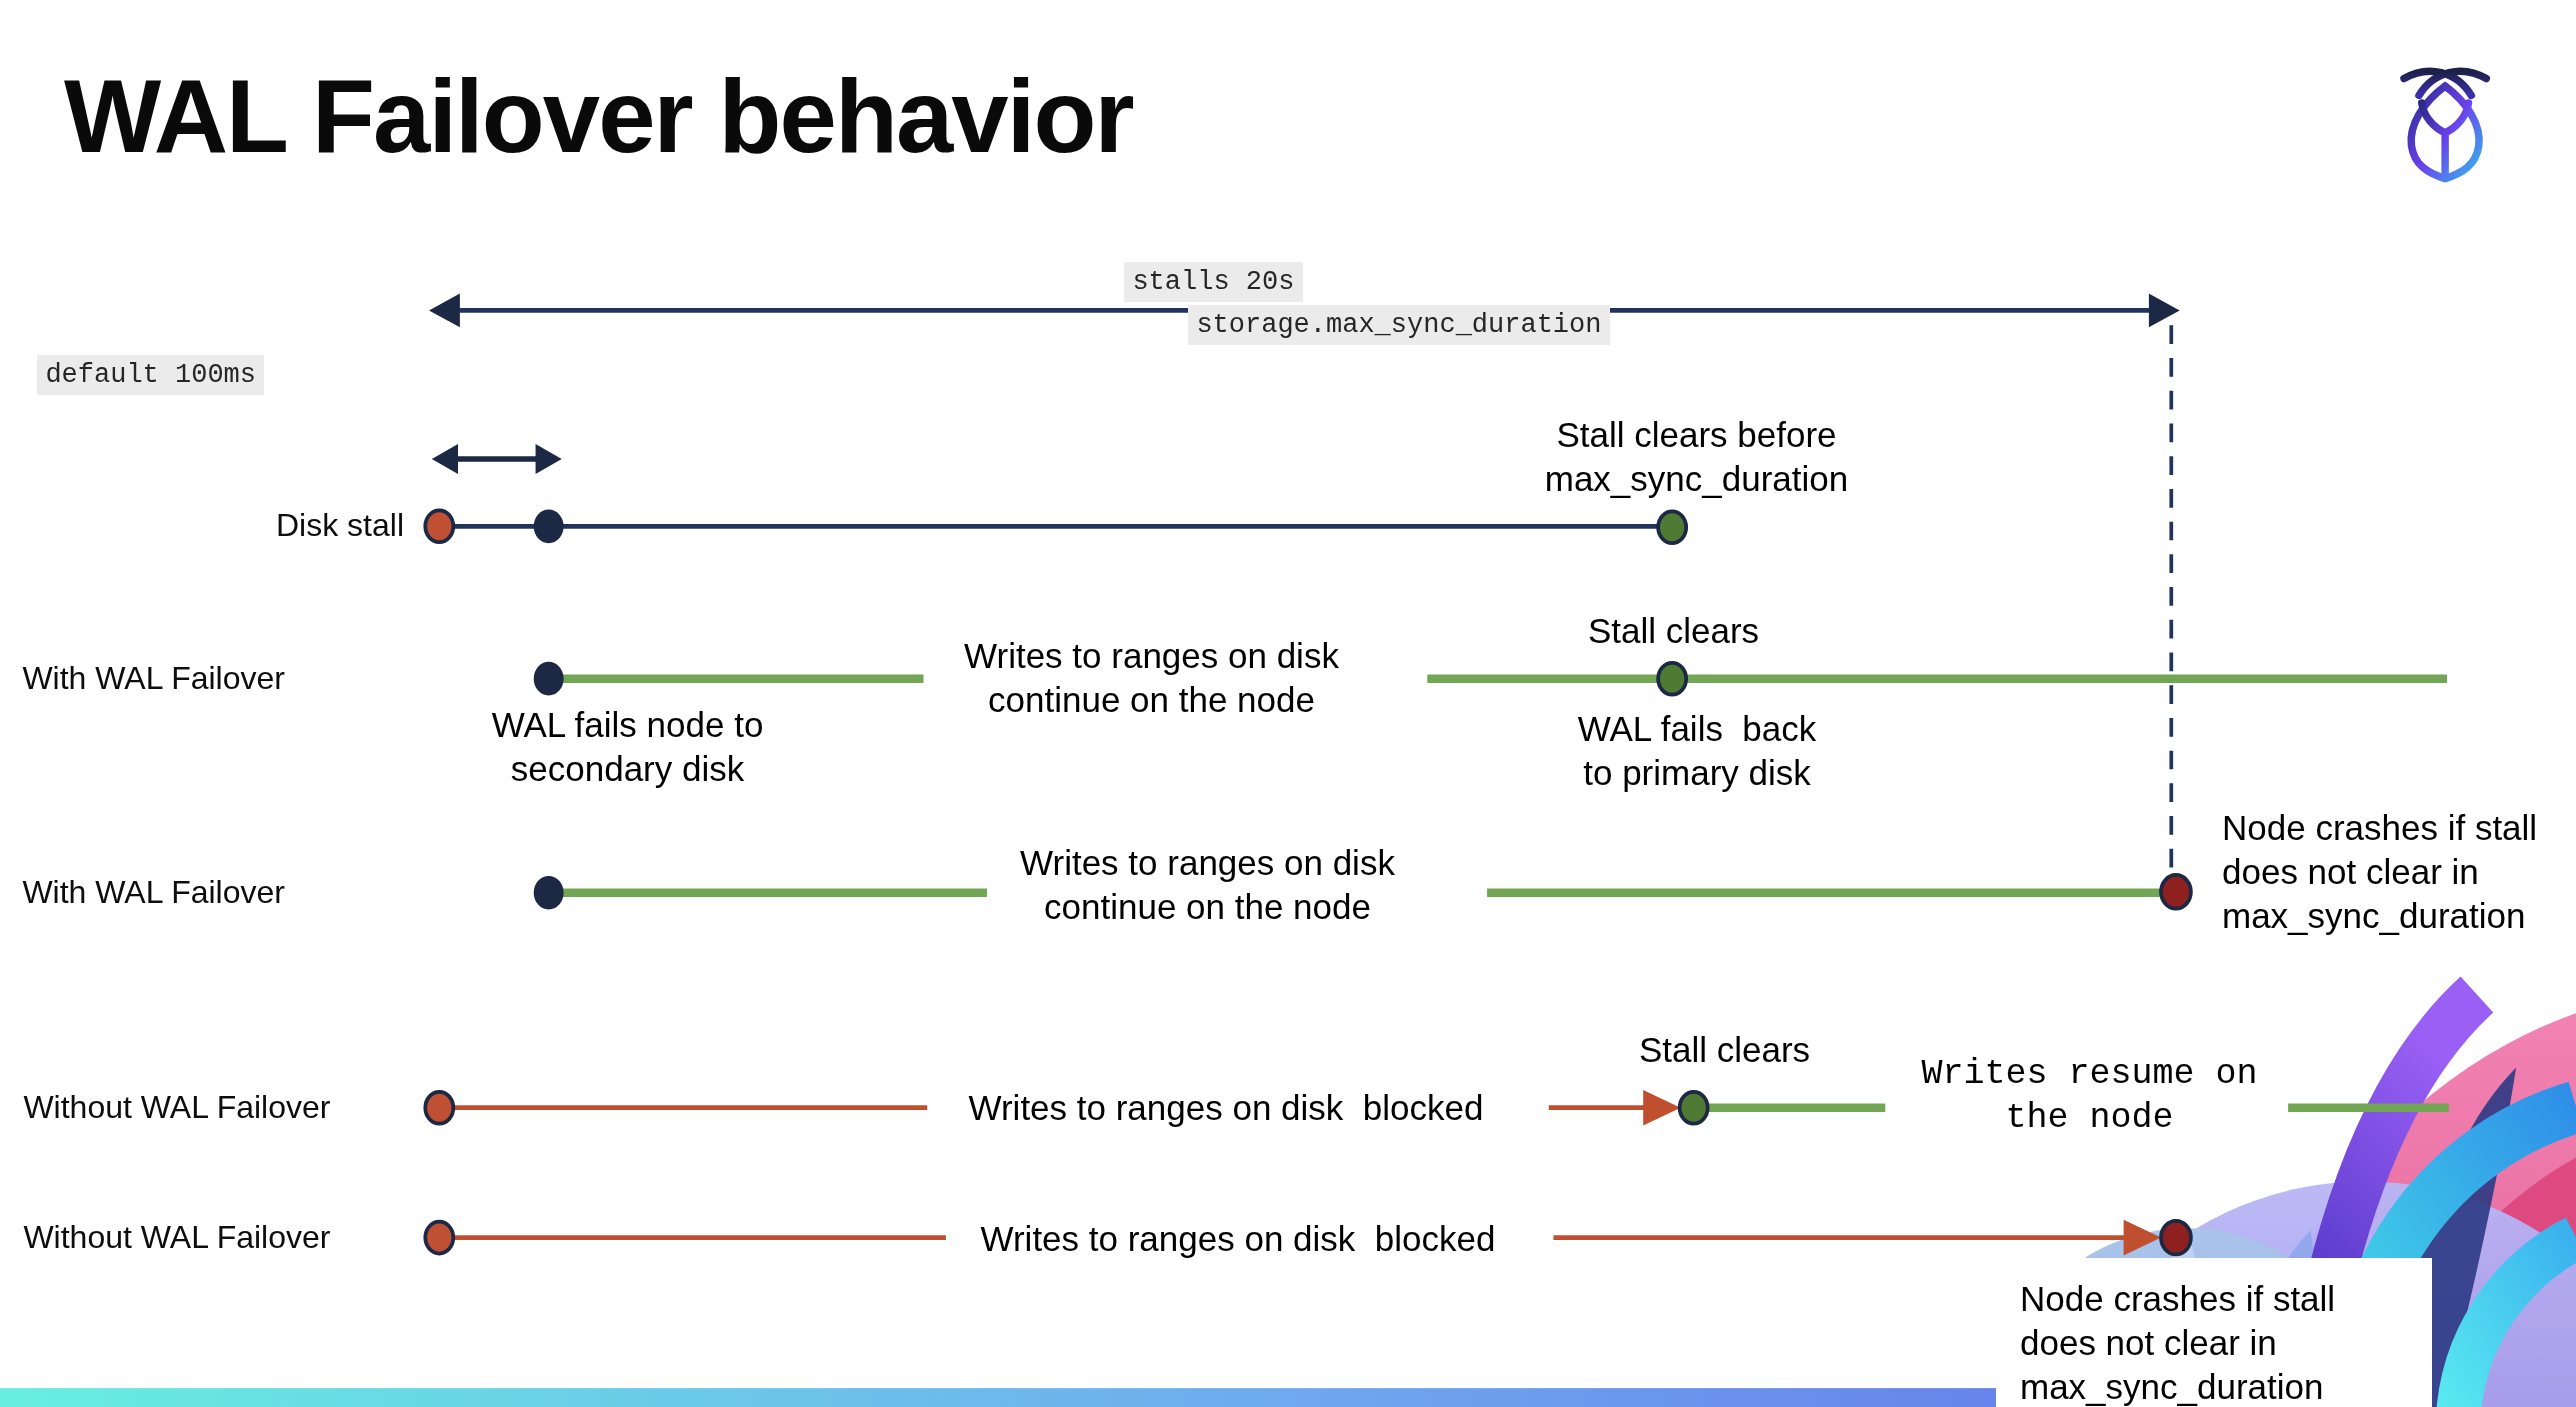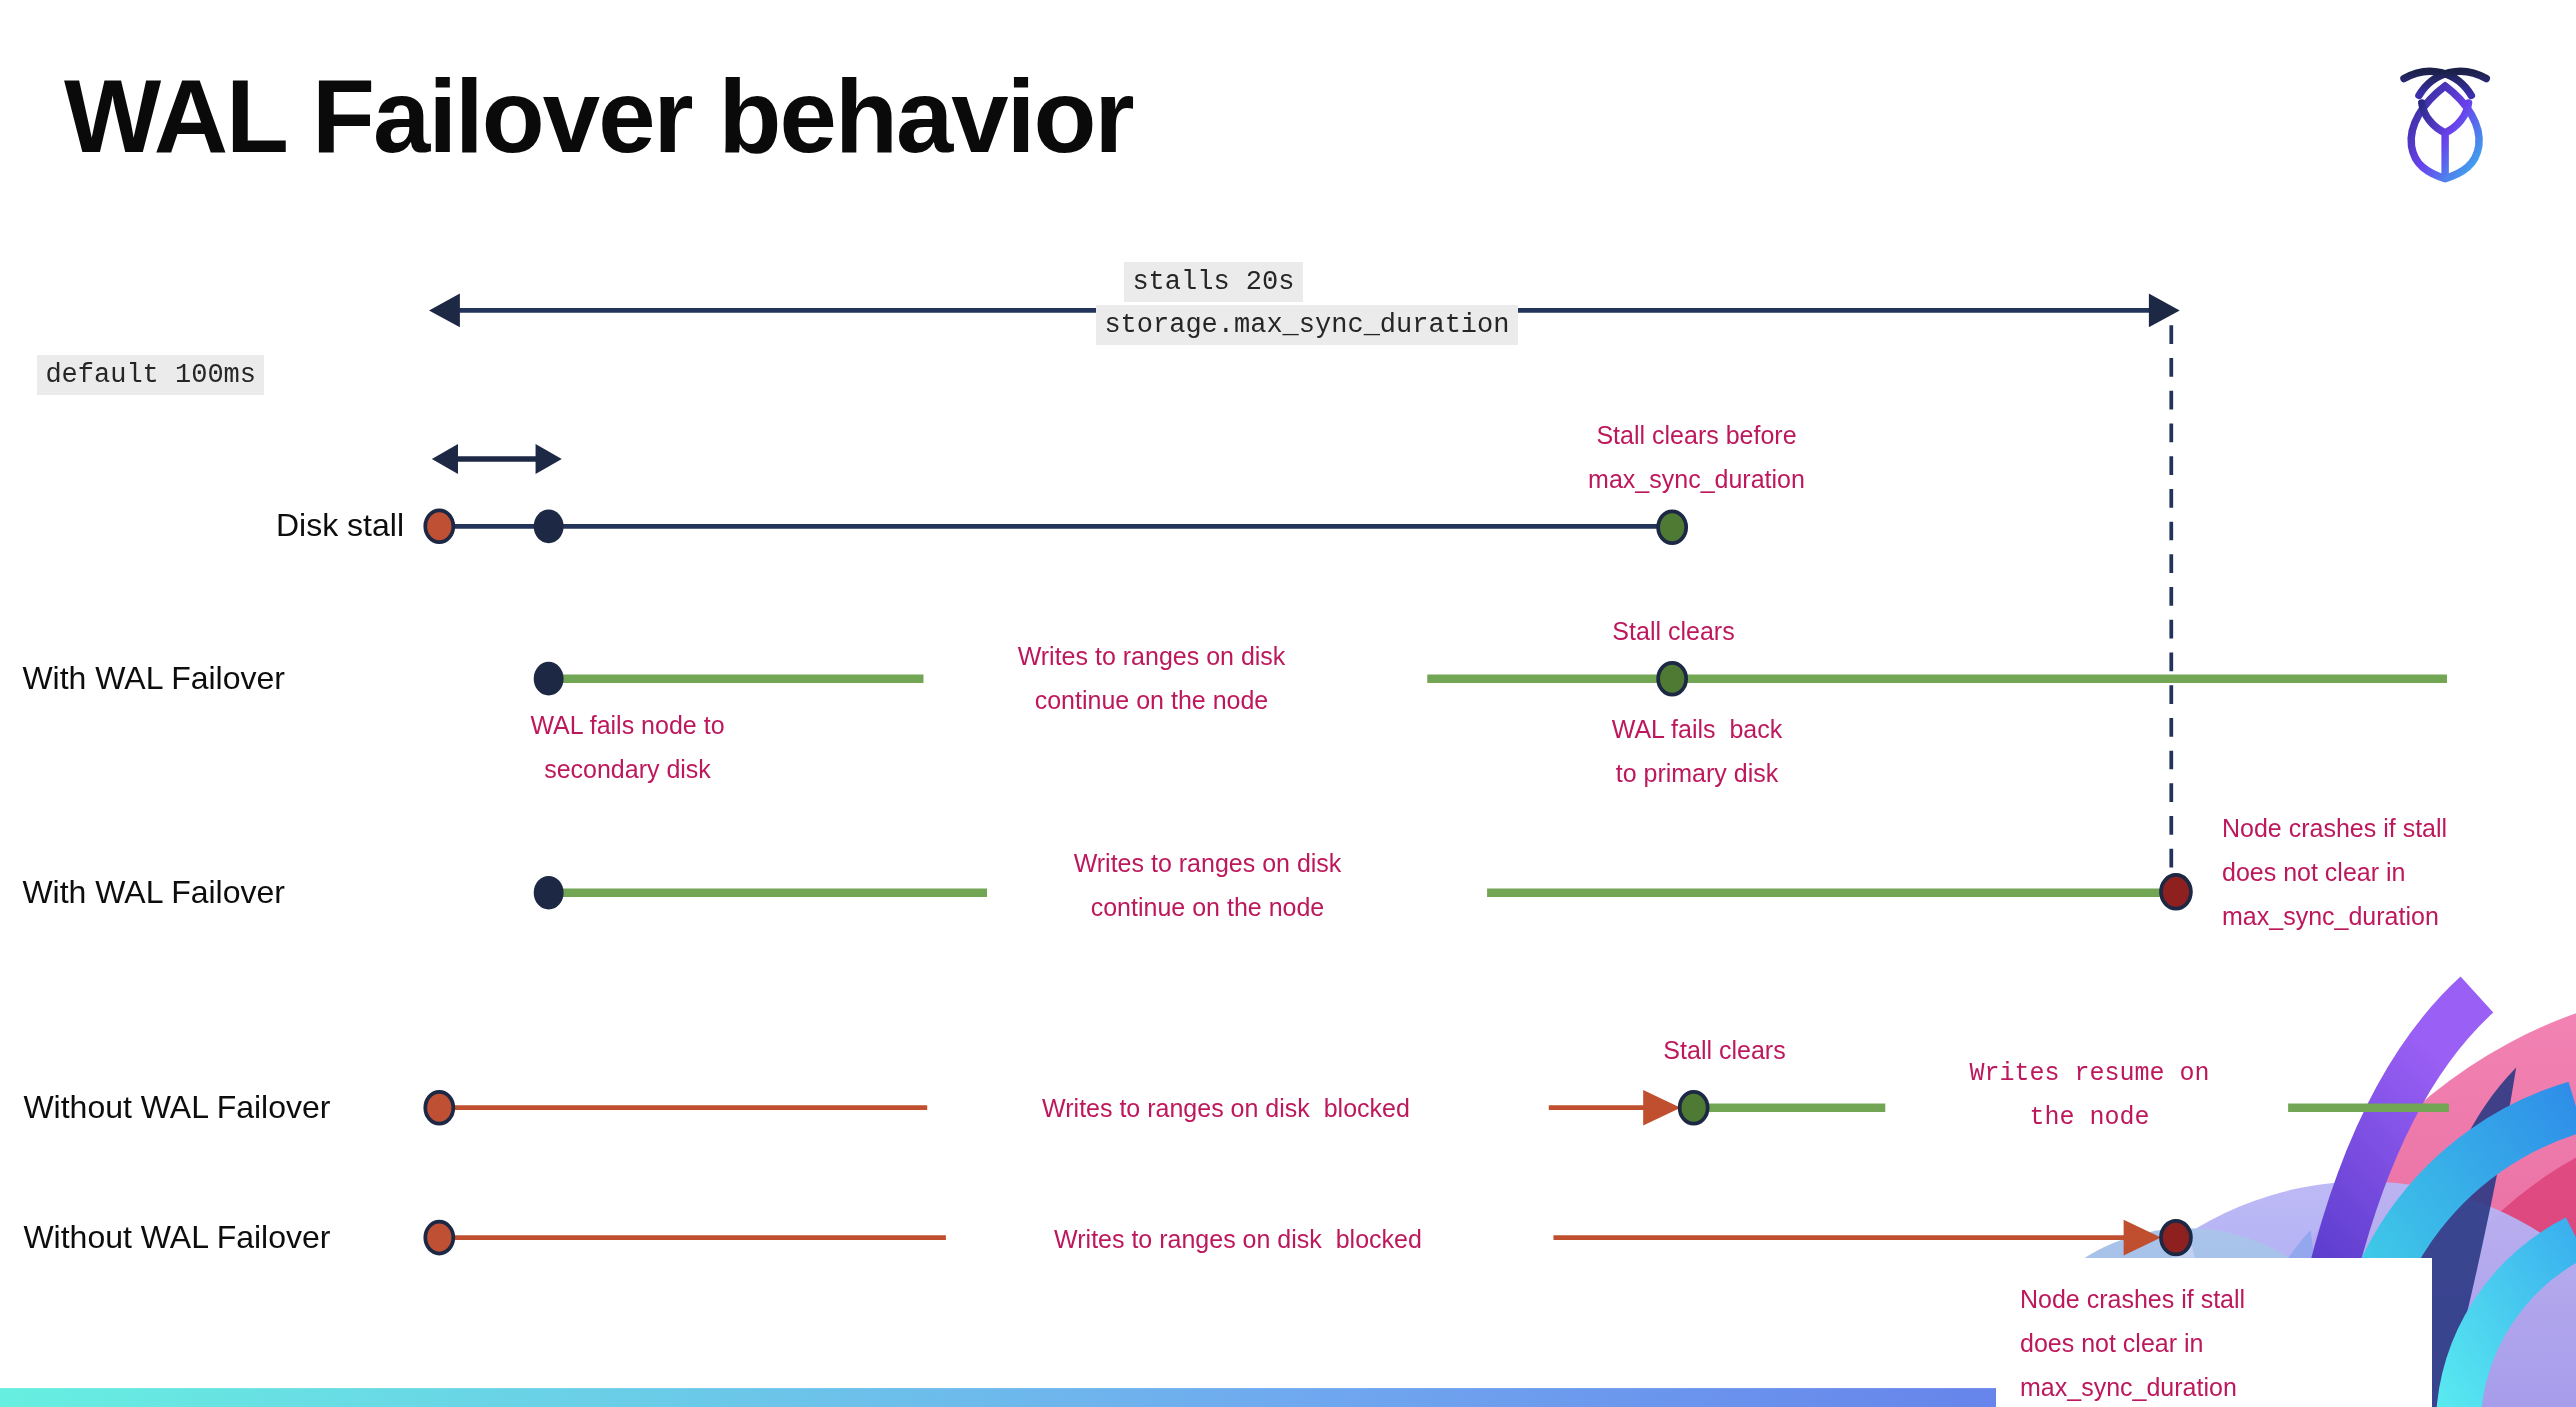--- a/index.html
+++ b/index.html
@@ -5,21 +5,21 @@
   html,body{margin:0;padding:0;background:#ffffff;}
   .slide{position:relative;width:2576px;height:1408px;overflow:hidden;background:#ffffff;
          font-family:"Liberation Sans", sans-serif;margin-top:13px;}
   .title{position:absolute;left:64px;top:45px;font-size:103px;font-weight:800;
          letter-spacing:-1.9px;color:#0a0a0a;}
   .artwork{position:absolute;left:0;top:0;width:2576px;height:1408px;}
   .code{position:absolute;font-family:"Liberation Mono", monospace;font-size:27px;
         line-height:27px;color:#262626;white-space:nowrap;}
   .code span{background:#ebebeb;padding:6.5px 8.4px;display:inline-block;}
   .rowlabel{position:absolute;font-size:32px;line-height:37px;color:#0d0d0d;white-space:nowrap;}
-  .ann{position:absolute;font-size:25px;line-height:44px;color:#be185d;
+  .ann{position:absolute;font-size:35px;line-height:44px;color:#000000;
        white-space:pre-wrap;text-align:center;}
   .ann.left{text-align:left;}
   .notebox{position:absolute;left:1996px;top:1245px;width:436px;height:163px;background:#ffffff;}
   .notebox .ann{position:static;display:block;padding:18.7px 0 0 24px;text-align:left;}
 </style>
 </head>
 <body>
 
 <div class="slide">
 
@@ -134,21 +134,21 @@
       <ellipse cx="470" cy="1310" rx="15" ry="17" fill="#bf5033" stroke="#1c2844" stroke-width="4"></ellipse>
       <ellipse cx="2328" cy="1310" rx="16" ry="18" fill="#8e2020" stroke="#1c2844" stroke-width="4"></ellipse>
     </g>
   </svg>
 
   <div class="title">WAL Failover behavior</div>
 
   <div class="code" style="left:1124px;top:249px;">
     <span>stalls 20s</span>
   </div>
-  <div class="code" style="left:1096px;top:292px;border-radius:7px;">
+  <div class="code" style="left:1188px;top:292px;border-radius:7px;">
     <span>storage.max_sync_duration</span>
   </div>
   <div class="code" style="left:37px;top:342px;font-family:Liberation Mono, monospace;">
     <span>default 100ms</span>
   </div>
 
   <div class="rowlabel" style="left:131px;top:494px;width:273px;text-align:right;">Disk stall</div>
   <div class="rowlabel" style="left:22.4px;top:647px;">With WAL Failover</div>
   <div class="rowlabel" style="left:22.4px;top:861px;">With WAL Failover</div>
   <div class="rowlabel" style="left:23.4px;top:1076px;">Without WAL Failover</div>

